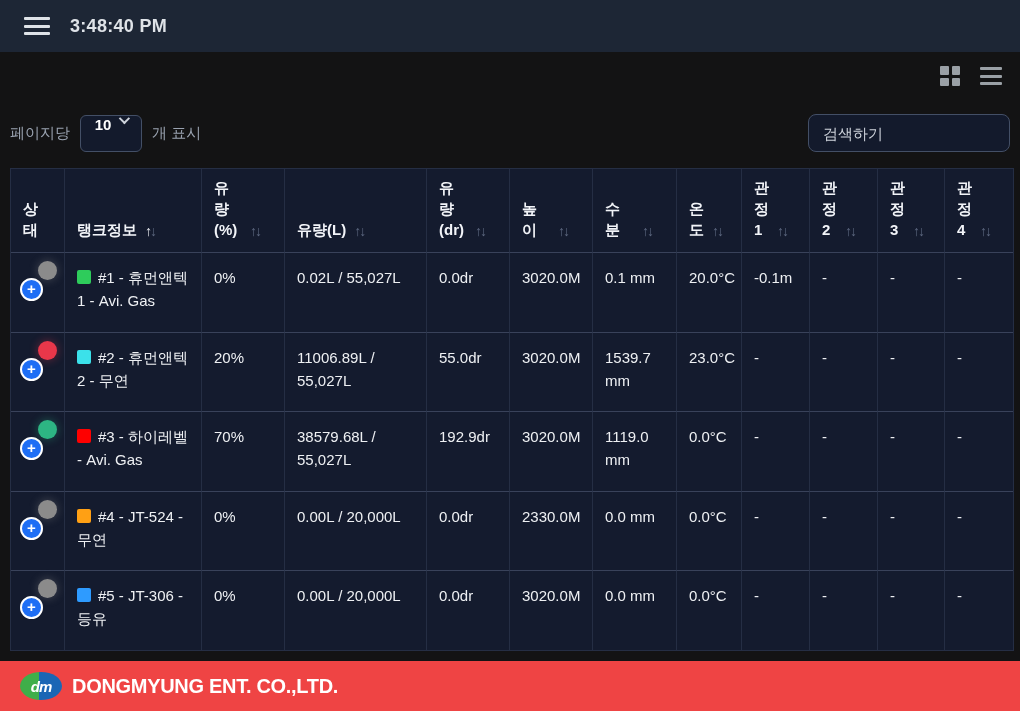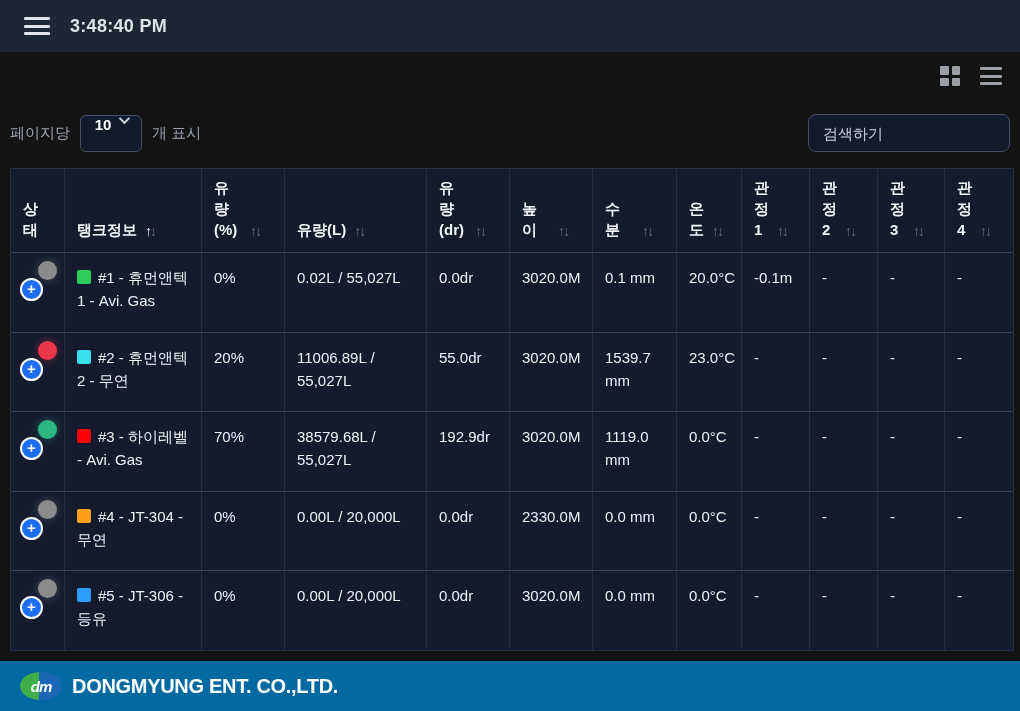--- a/index.html
+++ b/index.html
@@ -80,21 +80,21 @@
     min-width:52px; height:31px; background:#10182a; border:none; border-right:1px solid #434f66;
     color:#fff; font-size:14px; font-weight:bold; cursor:pointer; padding:0 30px;
     font-family:"Liberation Sans", sans-serif;
   }
   .page-btn:last-child { border-right:none; }
   .page-btn.active { background:#2196f3; min-width:32px; padding:0 10px; }
 
   
   .footer {
     position:absolute; left:0; bottom:0; width:100%; height:50px;
-    background:#0369a1; display:flex; align-items:center; padding-left:20px; gap:10px;
+    background:#ef4444; display:flex; align-items:center; padding-left:20px; gap:10px;
   }
   .logo-ellipse {
     width:42px; height:28px; border-radius:50%;
     background:linear-gradient(90deg,#3fae49 0 46%,#1b66b5 46% 100%);
     display:flex; align-items:center; justify-content:center;
     color:#fff; font-weight:bold; font-size:15px; font-style:italic; letter-spacing:-1px;
   }
   .footer-company { font-size:20px; font-weight:bold; color:#fff; letter-spacing:-.3px; }
 </style>
 </head>
@@ -268,21 +268,21 @@
     <div class="td">-</div>
     <div class="td">-</div>
   </div>
 
   <div class="tr row-grid">
     <div class="td td-status">
       <button class="expand-btn">+</button>
       <span class="led" style="background: rgb(139, 139, 139); box-shadow: rgba(139, 139, 139, 0.333) 0px 0px 8px 1px;"></span>
     </div>
     <div class="td">
-      <span class="tank-color" style="background: rgb(255, 160, 20);"></span><span>#4 - JT-304 - 무연</span>
+      <span class="tank-color" style="background: rgb(255, 160, 20);"></span><span>#4 - JT-524 - 무연</span>
     </div>
     <div class="td">0%</div>
     <div class="td">0.00L / 20,000L</div>
     <div class="td">0.0dr</div>
     <div class="td">2330.0M</div>
     <div class="td">0.0 mm</div>
     <div class="td">0.0°C</div>
     <div class="td">-</div>
     <div class="td">-</div>
     <div class="td">-</div>

